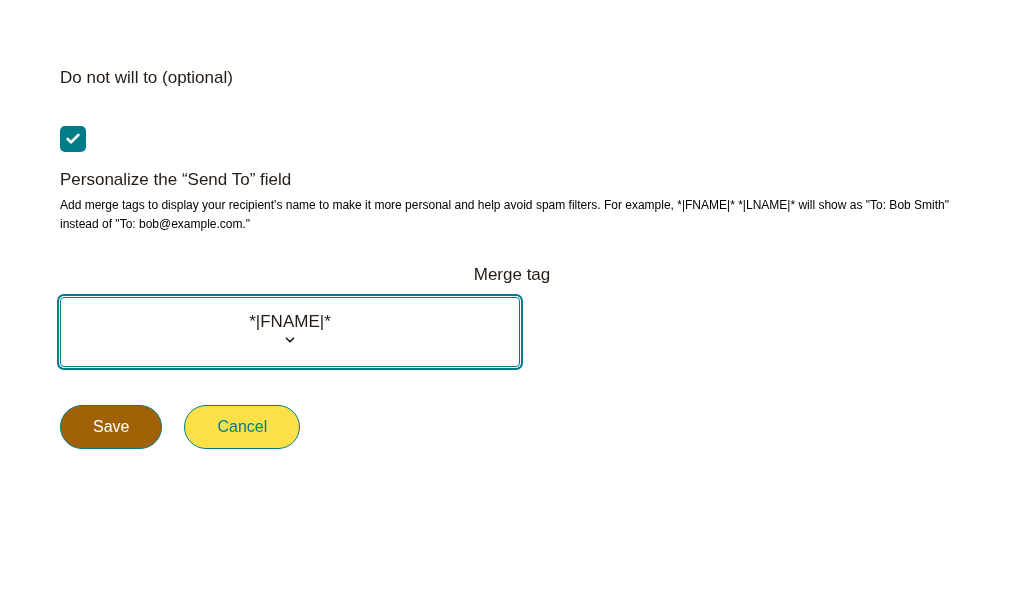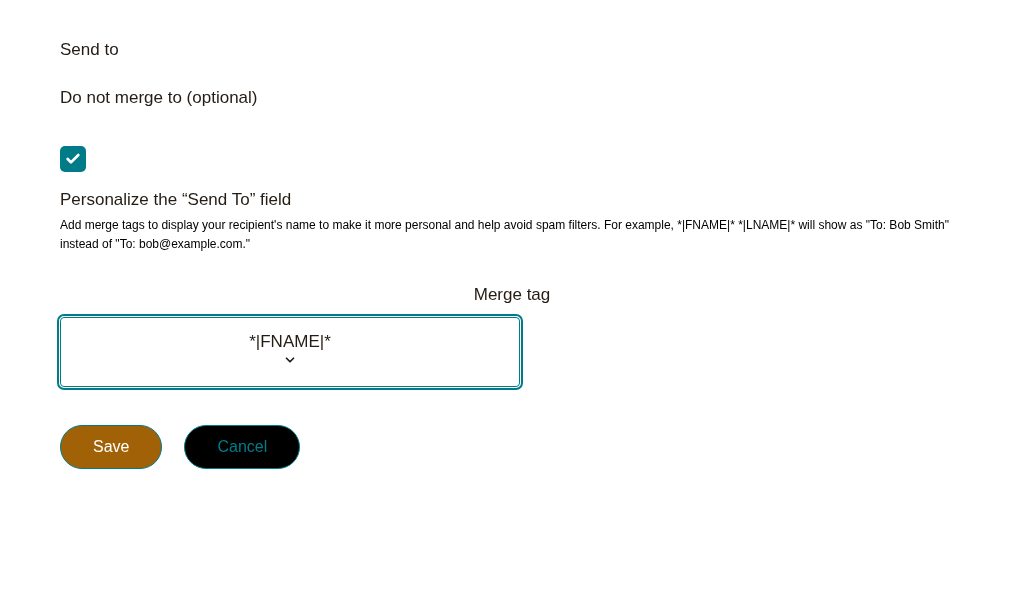--- a/index.html
+++ b/index.html
@@ -100,34 +100,33 @@
       border-radius: 26px;
       cursor: pointer;
       border: 1px solid transparent;
     }
     .btn-primary {
       background: #a16207;
       color: #ffffff;
       border-color: #007c89;
     }
     .btn-secondary {
-      background: #000000;
+      background: #fde047;
       color: #007c89;
       border-color: #007c89;
     }
   </style>
 </head>
 <body>
 
 <div class="field-group">
-  <label class="field-label">Send to</label>
 </div>
 
 <div class="field-group">
-  <label class="field-label">Do not merge to (optional)</label>
+  <label class="field-label">Do not will to (optional)</label>
 </div>
 
 <div class="checkbox-row">
   <div class="checkbox">
     <svg viewBox="0 0 24 24" fill="none" stroke="#ffffff" stroke-width="4" stroke-linecap="round" stroke-linejoin="round">
         <polyline points="20 6 9 17 4 12"></polyline>
       </svg>
   </div>
   <div class="checkbox-content">
     <div class="checkbox-title">Personalize the “Send To” field</div>

